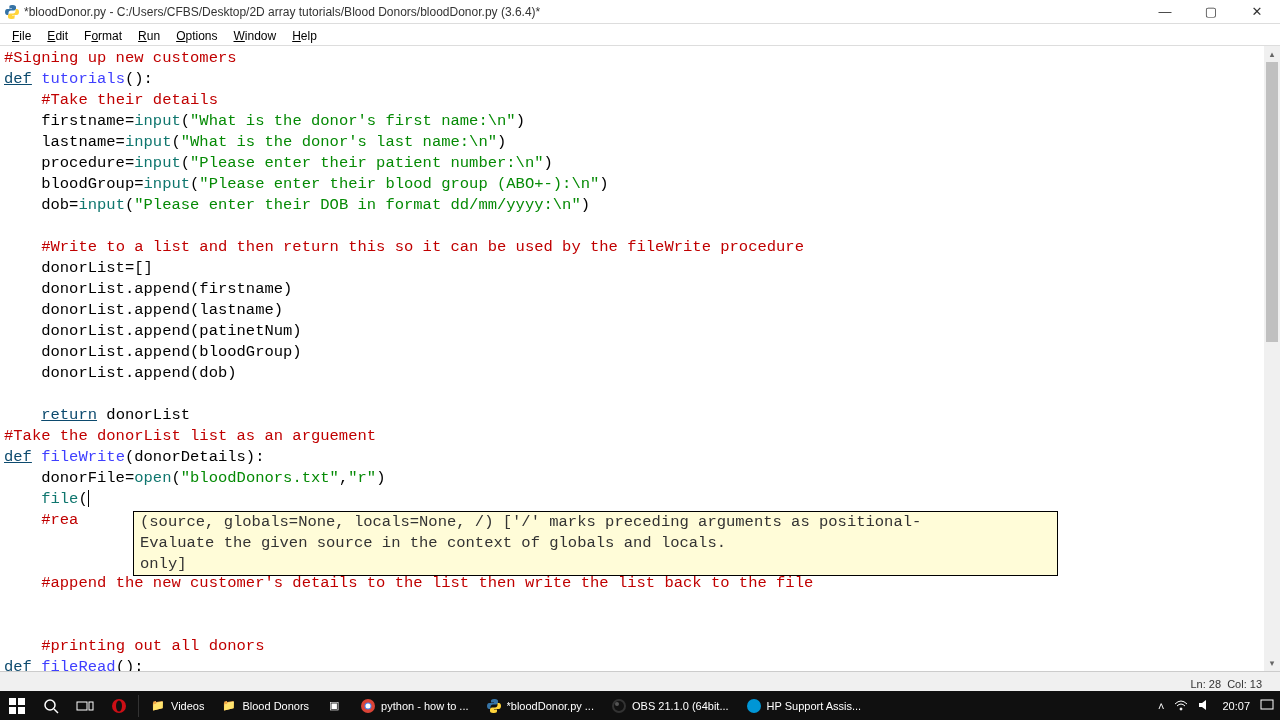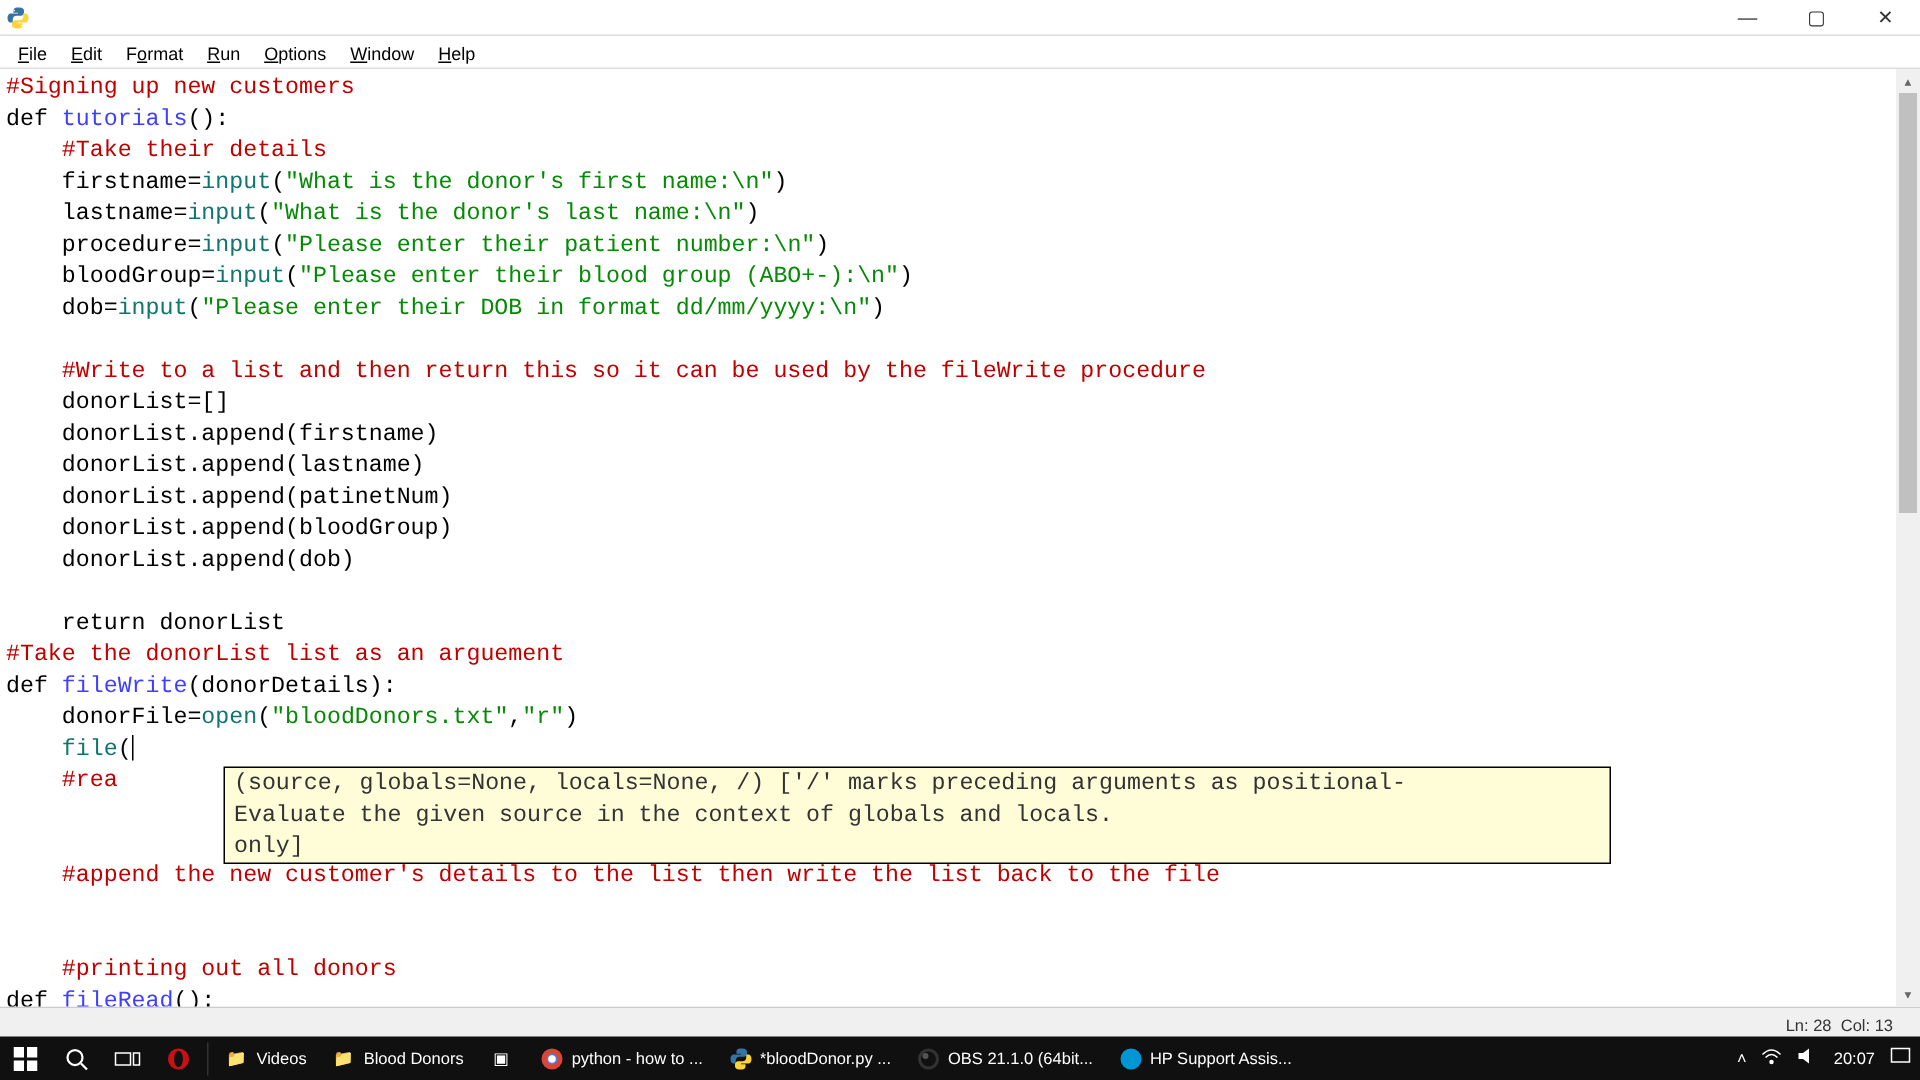--- a/index.html
+++ b/index.html
@@ -55,21 +55,21 @@
   background: #fff;
 }
 .code {
   font-family: "Courier New", monospace;
   font-size: 15.5px;
   line-height: 21px;
   white-space: pre;
   padding: 2px 4px;
   color: #000;
 }
-.kw { color: #000000; }
+.kw { color: #0c4a6e; text-decoration: underline; }
 .def { color: #3f3fff; }
 .com { color: #c00000; }
 .str { color: #058a05; }
 .bi { color: #0f766e; }
 .scroll-track {
   position: absolute;
   right: 0; top: 0; width: 16px; height: 625px;
   background: #f0f0f0;
 }
 .scroll-arrow {
@@ -77,21 +77,21 @@
   background: #f0f0f0;
   display: flex; align-items: center; justify-content: center;
   font-size: 9px; color: #666;
 }
 .scroll-thumb {
   position: absolute; right: 2px; width: 12px;
   background: #c0c0c0;
 }
 .calltip {
   position: absolute;
-  left: 149px;
+  left: 133px;
   top: 465px;
   width: 925px;
   background: #fffcd8;
   border: 1px solid #000;
   font-family: "Courier New", monospace;
   font-size: 15.5px;
   line-height: 21px;
   padding: 0 6px;
   color: #333;
 }
@@ -137,20 +137,21 @@
 
 <div class="titlebar">
   <span class="titlebar-icon">
     <svg class="snake" viewBox="0 0 32 32">
         <path fill="#3673A5" d="M16 2c-5 0-6 2-6 4v3h6v1H6c-2 0-4 2-4 6s2 6 4 6h3v-4c0-3 2-5 5-5h6c2 0 4-2 4-4V6c0-2-2-4-6-4h-2z"></path>
         <circle cx="11" cy="6" r="1" fill="#fff"></circle>
         <path fill="#FFD43B" d="M16 30c5 0 6-2 6-4v-3h-6v-1h10c2 0 4-2 4-6s-2-6-4-6h-3v4c0 3-2 5-5 5h-6c-2 0-4 2-4 4v3c0 2 2 4 6 4h2z"></path>
         <circle cx="21" cy="26" r="1" fill="#fff"></circle>
       </svg>
   </span>
+  <span>*bloodDonor.py - C:/Users/CFBS/Desktop/2D array tutorials/Blood Donors/bloodDonor.py (3.6.4)*</span>
   <div class="window-controls">
     <div class="win-btn">—</div>
     <div class="win-btn">▢</div>
     <div class="win-btn">✕</div>
   </div>
 </div>
 
 <div class="menubar">
   <span class="menu-item"><u>F</u>ile</span>
   <span class="menu-item"><u>E</u>dit</span>

